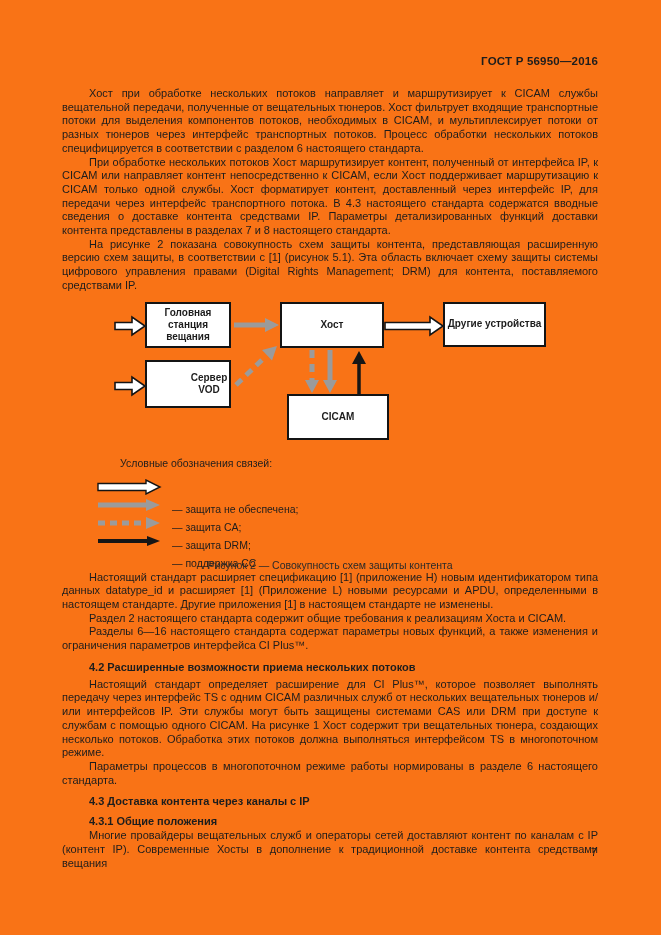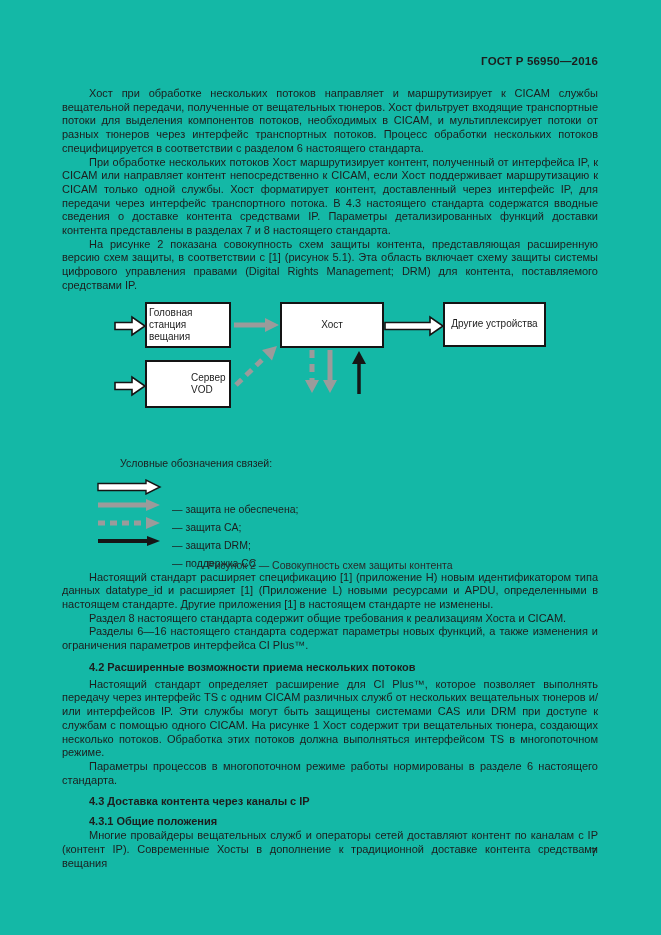--- a/index.html
+++ b/index.html
@@ -1,33 +1,33 @@
 <!DOCTYPE html>
 <html><head>
 <meta charset="utf-8">
 <style>
   html,body { margin:0; padding:0; background:#ffffff; }
   .page {
-    position:relative; width:661px; height:935px; background:#14b8a6;
+    position:relative; width:661px; height:935px; background:#f97316;
     color:#1d1d1d; font-family:"Liberation Sans", sans-serif; overflow:hidden;
   }
   .content { position:absolute; left:62px; top:55px; width:536px; }
   .doc-number { margin:0 0 20px 0; text-align:right; font-size:11.5px; font-weight:bold; letter-spacing:.2px; }
   p.body { margin:0; font-size:11px; line-height:13.7px; text-align:justify; text-indent:27px; }
   .h { margin:8px 0 5px 0; font-size:11px; font-weight:bold; text-indent:27px; }
   .h-sub { margin:8px 0 2px 0; }
 
   
   .figure { margin-top:8px; }
   .diagram { position:relative; width:536px; height:148px; }
   .diagram svg.arrows { position:absolute; left:0; top:0; }
   .node {
     position:absolute; box-sizing:border-box; background:#fff;
     border:2px solid #141414; display:flex; align-items:center; justify-content:center;
-    text-align:left; font-size:10px; font-weight:normal; line-height:12px; padding:2px;
+    text-align:center; font-size:10px; font-weight:bold; line-height:12px; padding:2px;
   }
   .n-headend { left:83px;  top:1px;  width:86px;  height:46px; }
   .n-vod     { left:83px;  top:59px; width:86px;  height:48px;padding-left:44px; }
   .n-host    { left:218px; top:1px;  width:104px; height:46px; }
   .n-cicam   { left:225px; top:93px; width:102px; height:46px; }
   .n-other   { left:381px; top:1px;  width:103px; height:45px; }
 
   .legend-title { margin:8px 0 9px 58px; font-size:10.5px; }
   .legend-row { display:flex; align-items:center; height:18px; margin-left:35px; }
   .legend-row svg { flex:0 0 auto; }
@@ -86,20 +86,23 @@
 
         <div class="node n-headend">
           <span>Головная станция вещания</span>
         </div>
         <div class="node n-vod">
           <span>Сервер VOD</span>
         </div>
         <div class="node n-host">
           <span>Хост</span>
         </div>
+        <div class="node n-cicam">
+          <span>CICAM</span>
+        </div>
         <div class="node n-other">
           <span>Другие устройства</span>
         </div>
       </div>
 
       <div class="legend-title">Условные обозначения связей:</div>
 
       <div class="legend">
         <div class="legend-row">
           <svg width="66" height="16" viewBox="0 0 66 16">
@@ -127,21 +130,21 @@
             <polygon points="50,3 63,8 50,13" fill="#161616"></polygon>
           </svg>
           <span class="legend-label">— поддержка CC</span>
         </div>
       </div>
 
       <div class="caption">Рисунок 2 — Совокупность схем защиты контента</div>
     </div>
 
     <p class="body after-figure">Настоящий стандарт расширяет спецификацию [1] (приложение H) новым идентификатором типа данных datatype_id и расширяет [1] (Приложение L) новыми ресурсами и APDU, определенными в настоящем стандарте. Другие приложения [1] в настоящем стандарте не изменены.</p>
-    <p class="body">Раздел 8 настоящего стандарта содержит общие требования к реализациям Хоста и CICAM.</p>
+    <p class="body">Раздел 2 настоящего стандарта содержит общие требования к реализациям Хоста и CICAM.</p>
     <p class="body">Разделы 6—16 настоящего стандарта содержат параметры новых функций, а также изменения и ограничения параметров интерфейса CI Plus™.</p>
 
     <div class="h">4.2 Расширенные возможности приема нескольких потоков</div>
     <p class="body">Настоящий стандарт определяет расширение для CI Plus™, которое позволяет выполнять передачу через интерфейс TS с одним CICAM различных служб от нескольких вещательных тюнеров и/или интерфейсов IP. Эти службы могут быть защищены системами CAS или DRM при доступе к службам с помощью одного CICAM. На рисунке 1 Хост содержит три вещательных тюнера, создающих несколько потоков. Обработка этих потоков должна выполняться интерфейсом TS в многопоточном режиме.</p>
     <p class="body">Параметры процессов в многопоточном режиме работы нормированы в разделе 6 настоящего стандарта.</p>
 
     <div class="h">4.3 Доставка контента через каналы с IP</div>
     <div class="h h-sub">4.3.1 Общие положения</div>
     <p class="body">Многие провайдеры вещательных служб и операторы сетей доставляют контент по каналам с IP (контент IP). Современные Хосты в дополнение к традиционной доставке контента средствами вещания</p>
 

